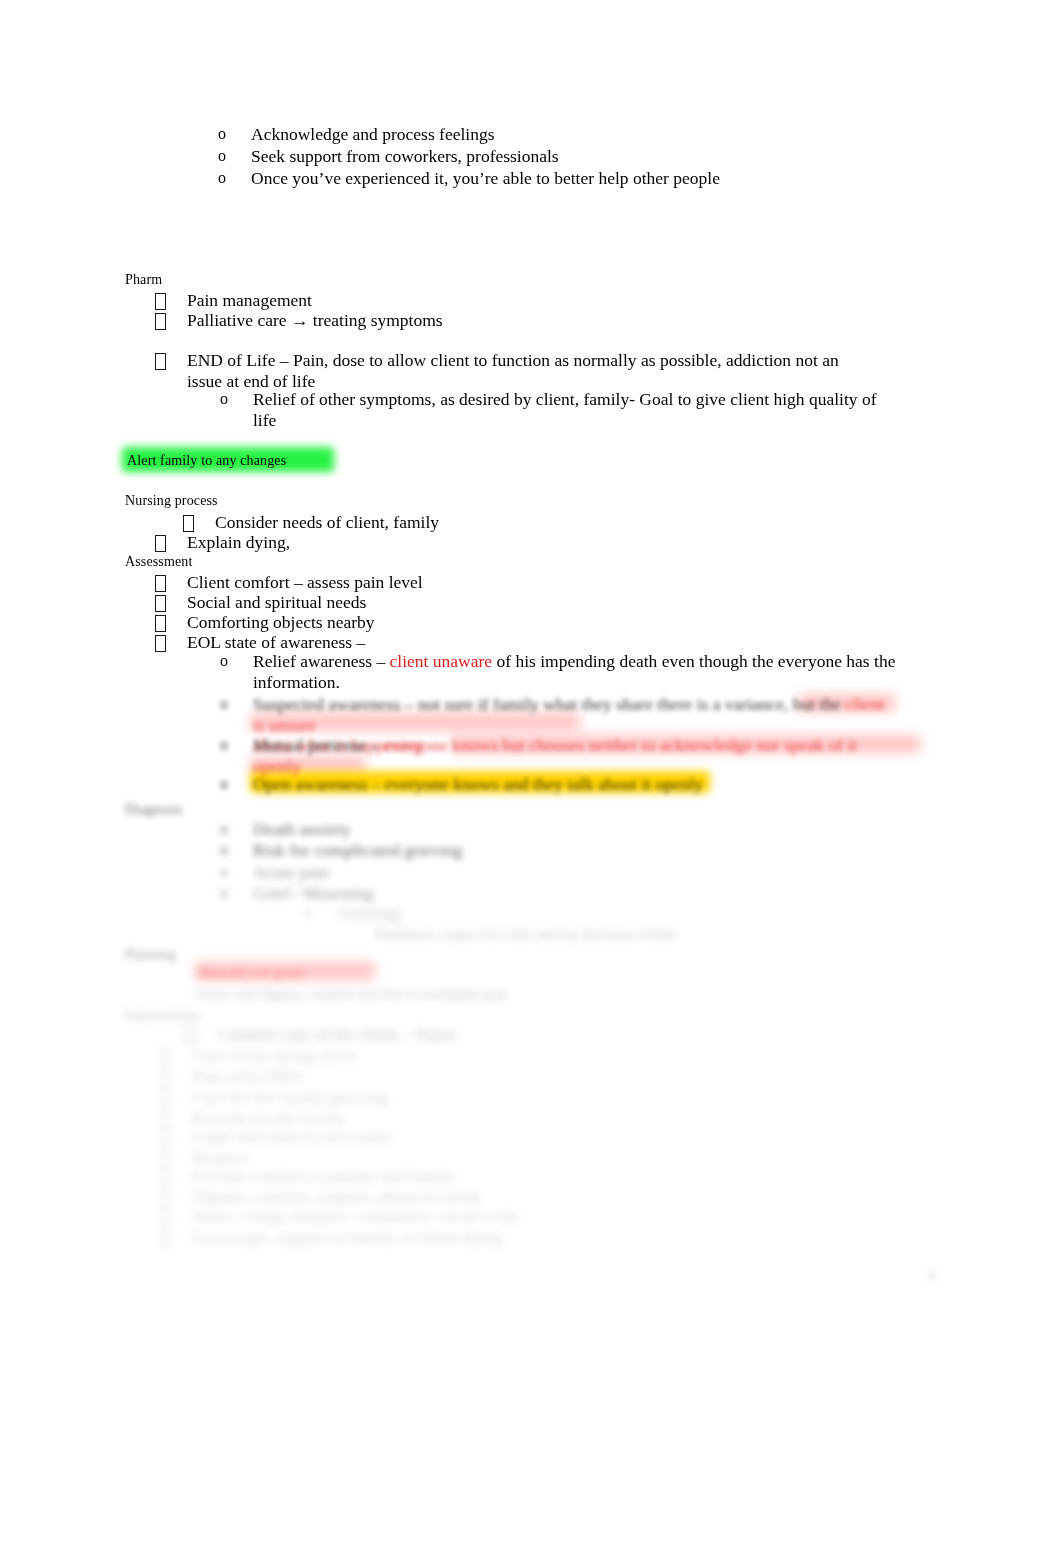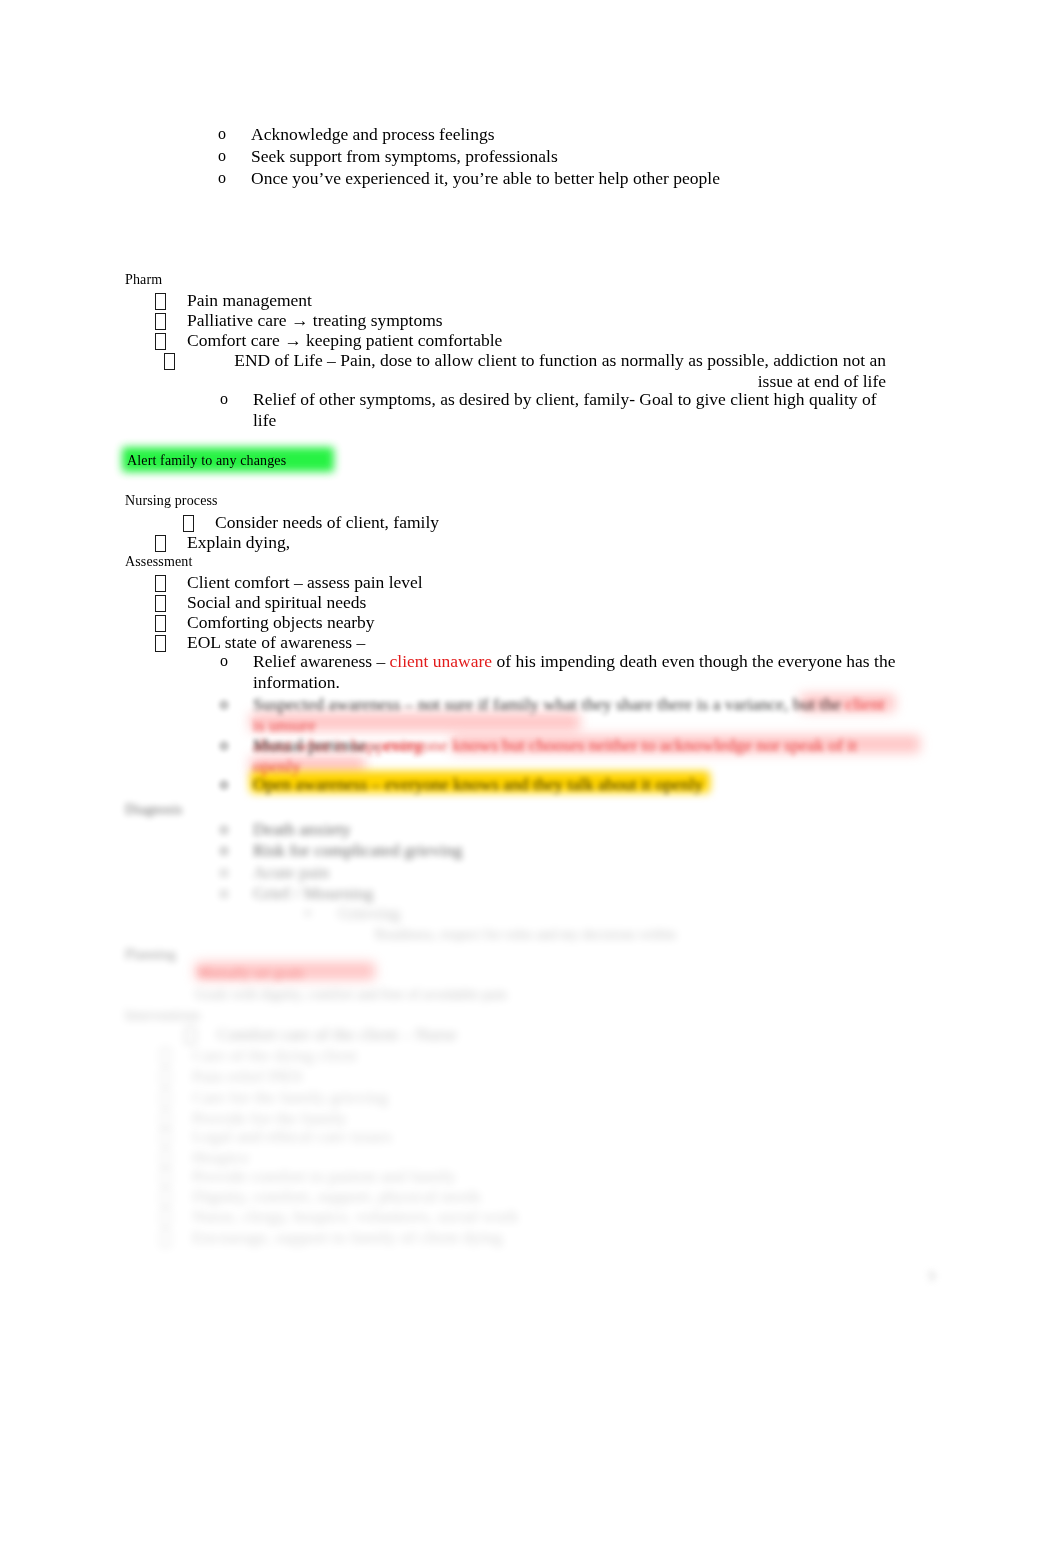--- a/index.html
+++ b/index.html
@@ -108,46 +108,41 @@
 <div class="page">
 
   <div class="row" style="left:218px; top:124px;">
     <span class="bullet-o">o</span>
     <span class="gap-a"></span>
     <span class="txt">Acknowledge and process feelings</span>
   </div>
   <div class="row" style="left:218px; top:146px;">
     <span class="bullet-o">o</span>
     <span class="gap-a"></span>
-    <span class="txt">Seek support from symptoms, professionals</span>
+    <span class="txt">Seek support from coworkers, professionals</span>
   </div>
   <div class="row" style="left:218px; top:168px;">
     <span class="bullet-o">o</span>
     <span class="gap-a"></span>
     <span class="txt">Once you’ve experienced it, you’re able to better help other people</span>
   </div>
 
   <div class="tx head" style="left:125px; top:270px;">Pharm</div>
 
   <div class="row" style="left:155px; top:290px;align-items:center;">
     <span class="bullet-box"></span>
     <span class="gap-b"></span>
     <span class="txt">Pain management</span>
   </div>
   <div class="row" style="left:155px; top:310px;">
     <span class="bullet-box"></span>
     <span class="gap-b"></span>
     <span class="txt">Palliative care → treating symptoms</span>
   </div>
-  <div class="row" style="left:155px; top:330px;">
-    <span class="bullet-box"></span>
-    <span class="gap-b"></span>
-    <span class="txt">Comfort care → keeping patient comfortable</span>
-  </div>
-  <div class="row" style="left:164px; top:350px; width:740px;text-align:right;">
+  <div class="row" style="left:155px; top:350px; width:740px;">
     <span class="bullet-box"></span>
     <span class="gap-b"></span>
     <span class="txt" style="width:690px;">END of Life – Pain, dose to allow client to function as normally as possible, addiction not an issue at end of life</span>
   </div>
 
   <div class="row" style="left:220px; top:389px; width:680px;">
     <span class="bullet-o">o</span>
     <span class="gap-a"></span>
     <span class="txt" style="width:625px;">Relief of other symptoms, as desired by client, family- Goal to give client high quality of life</span>
   </div>

